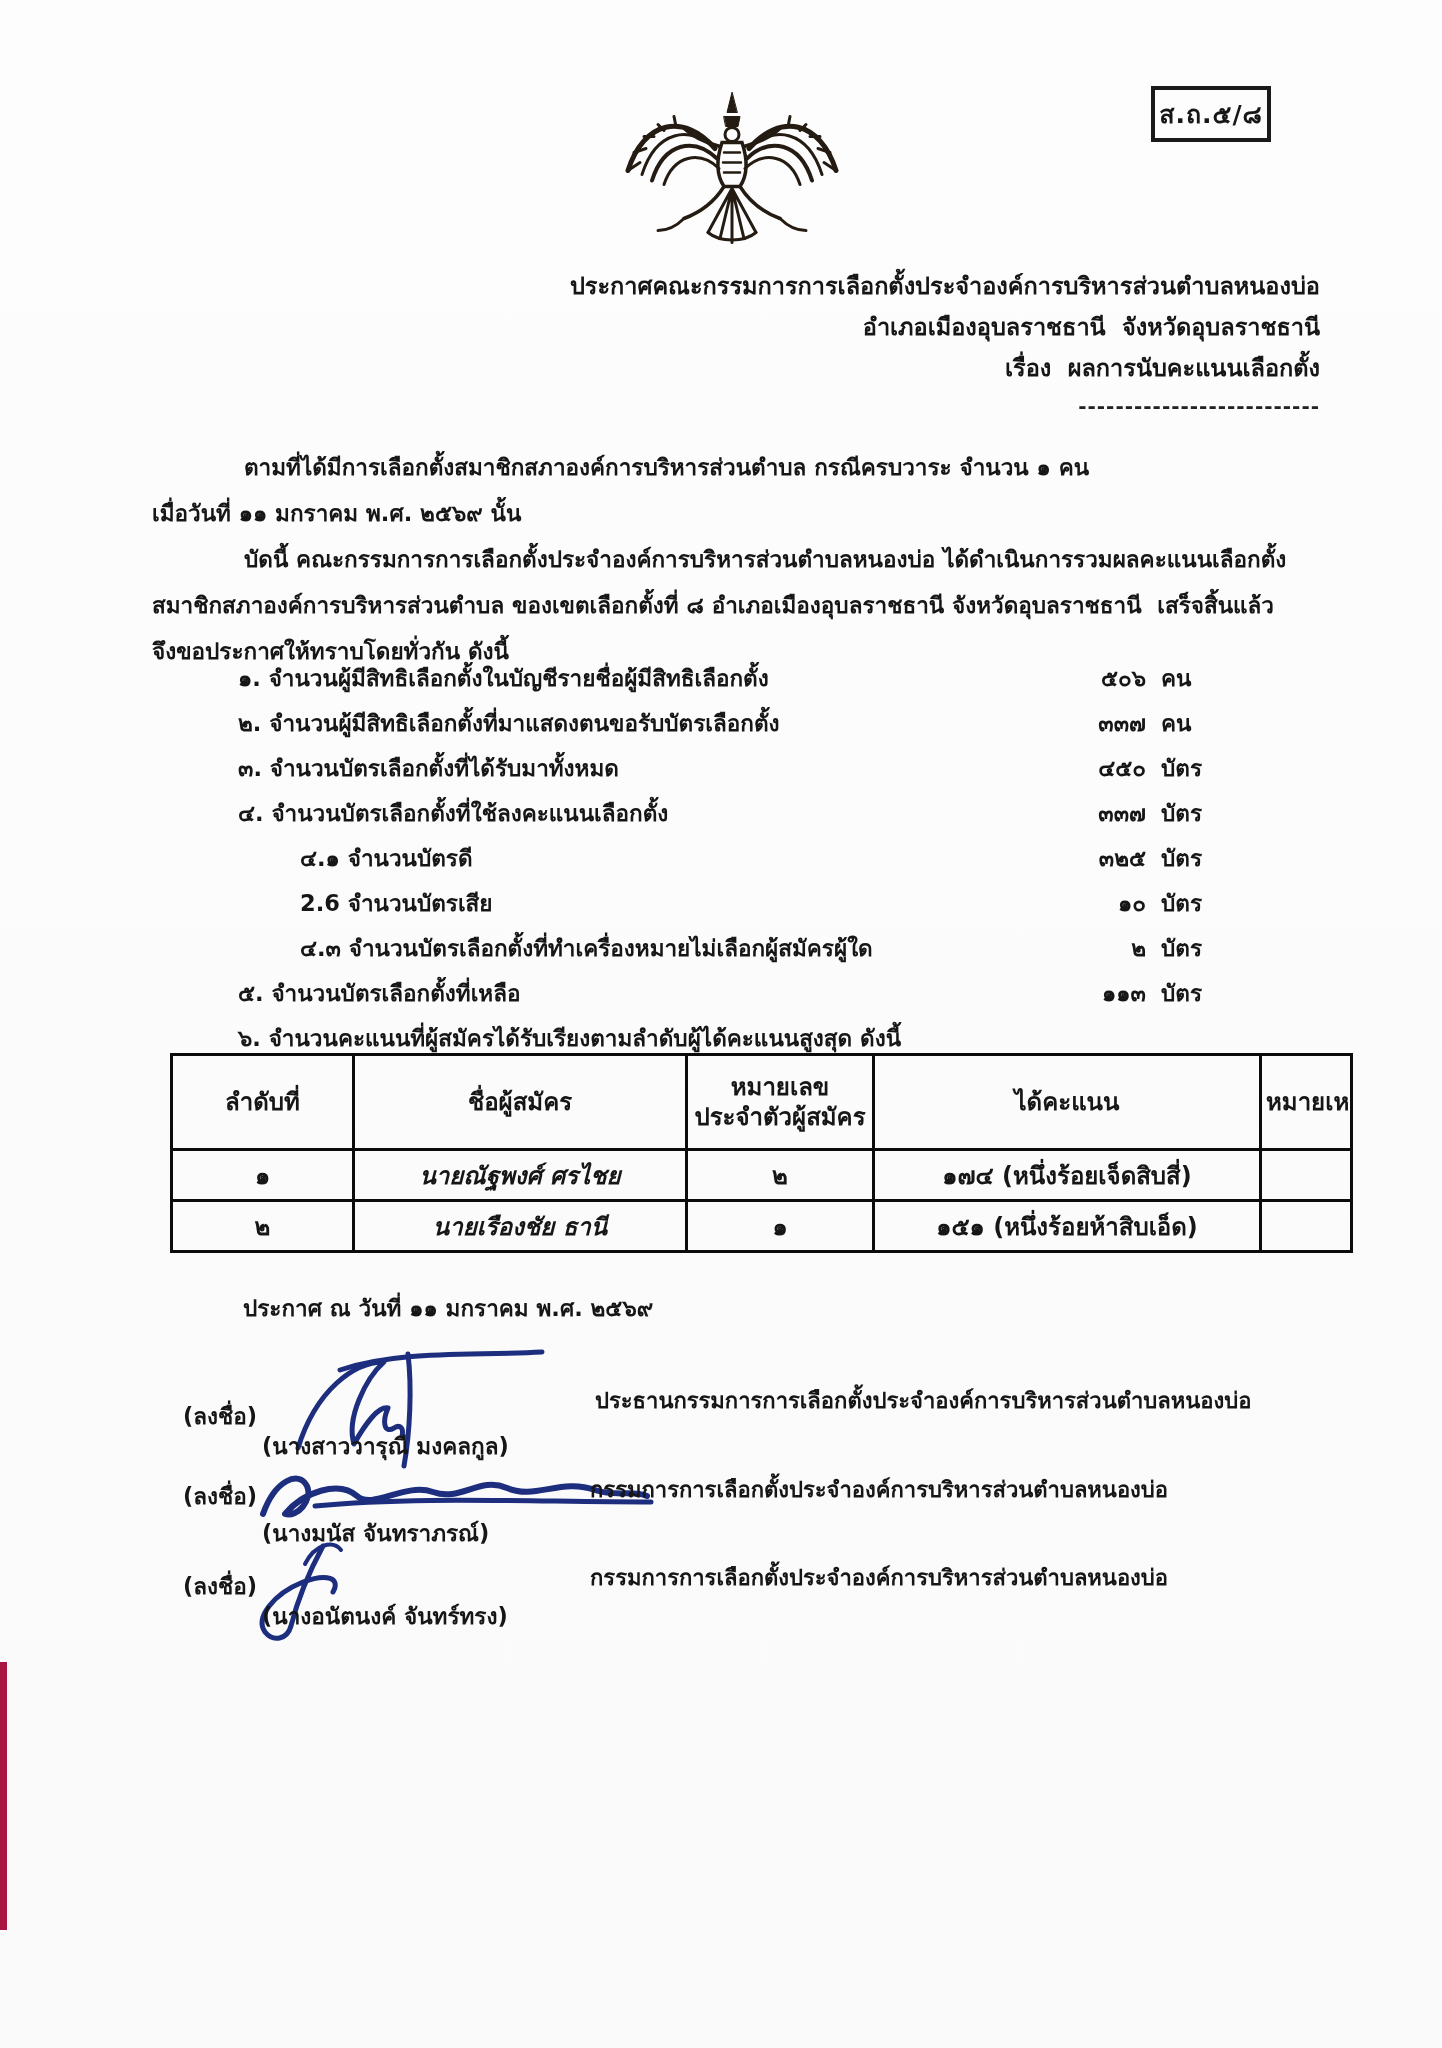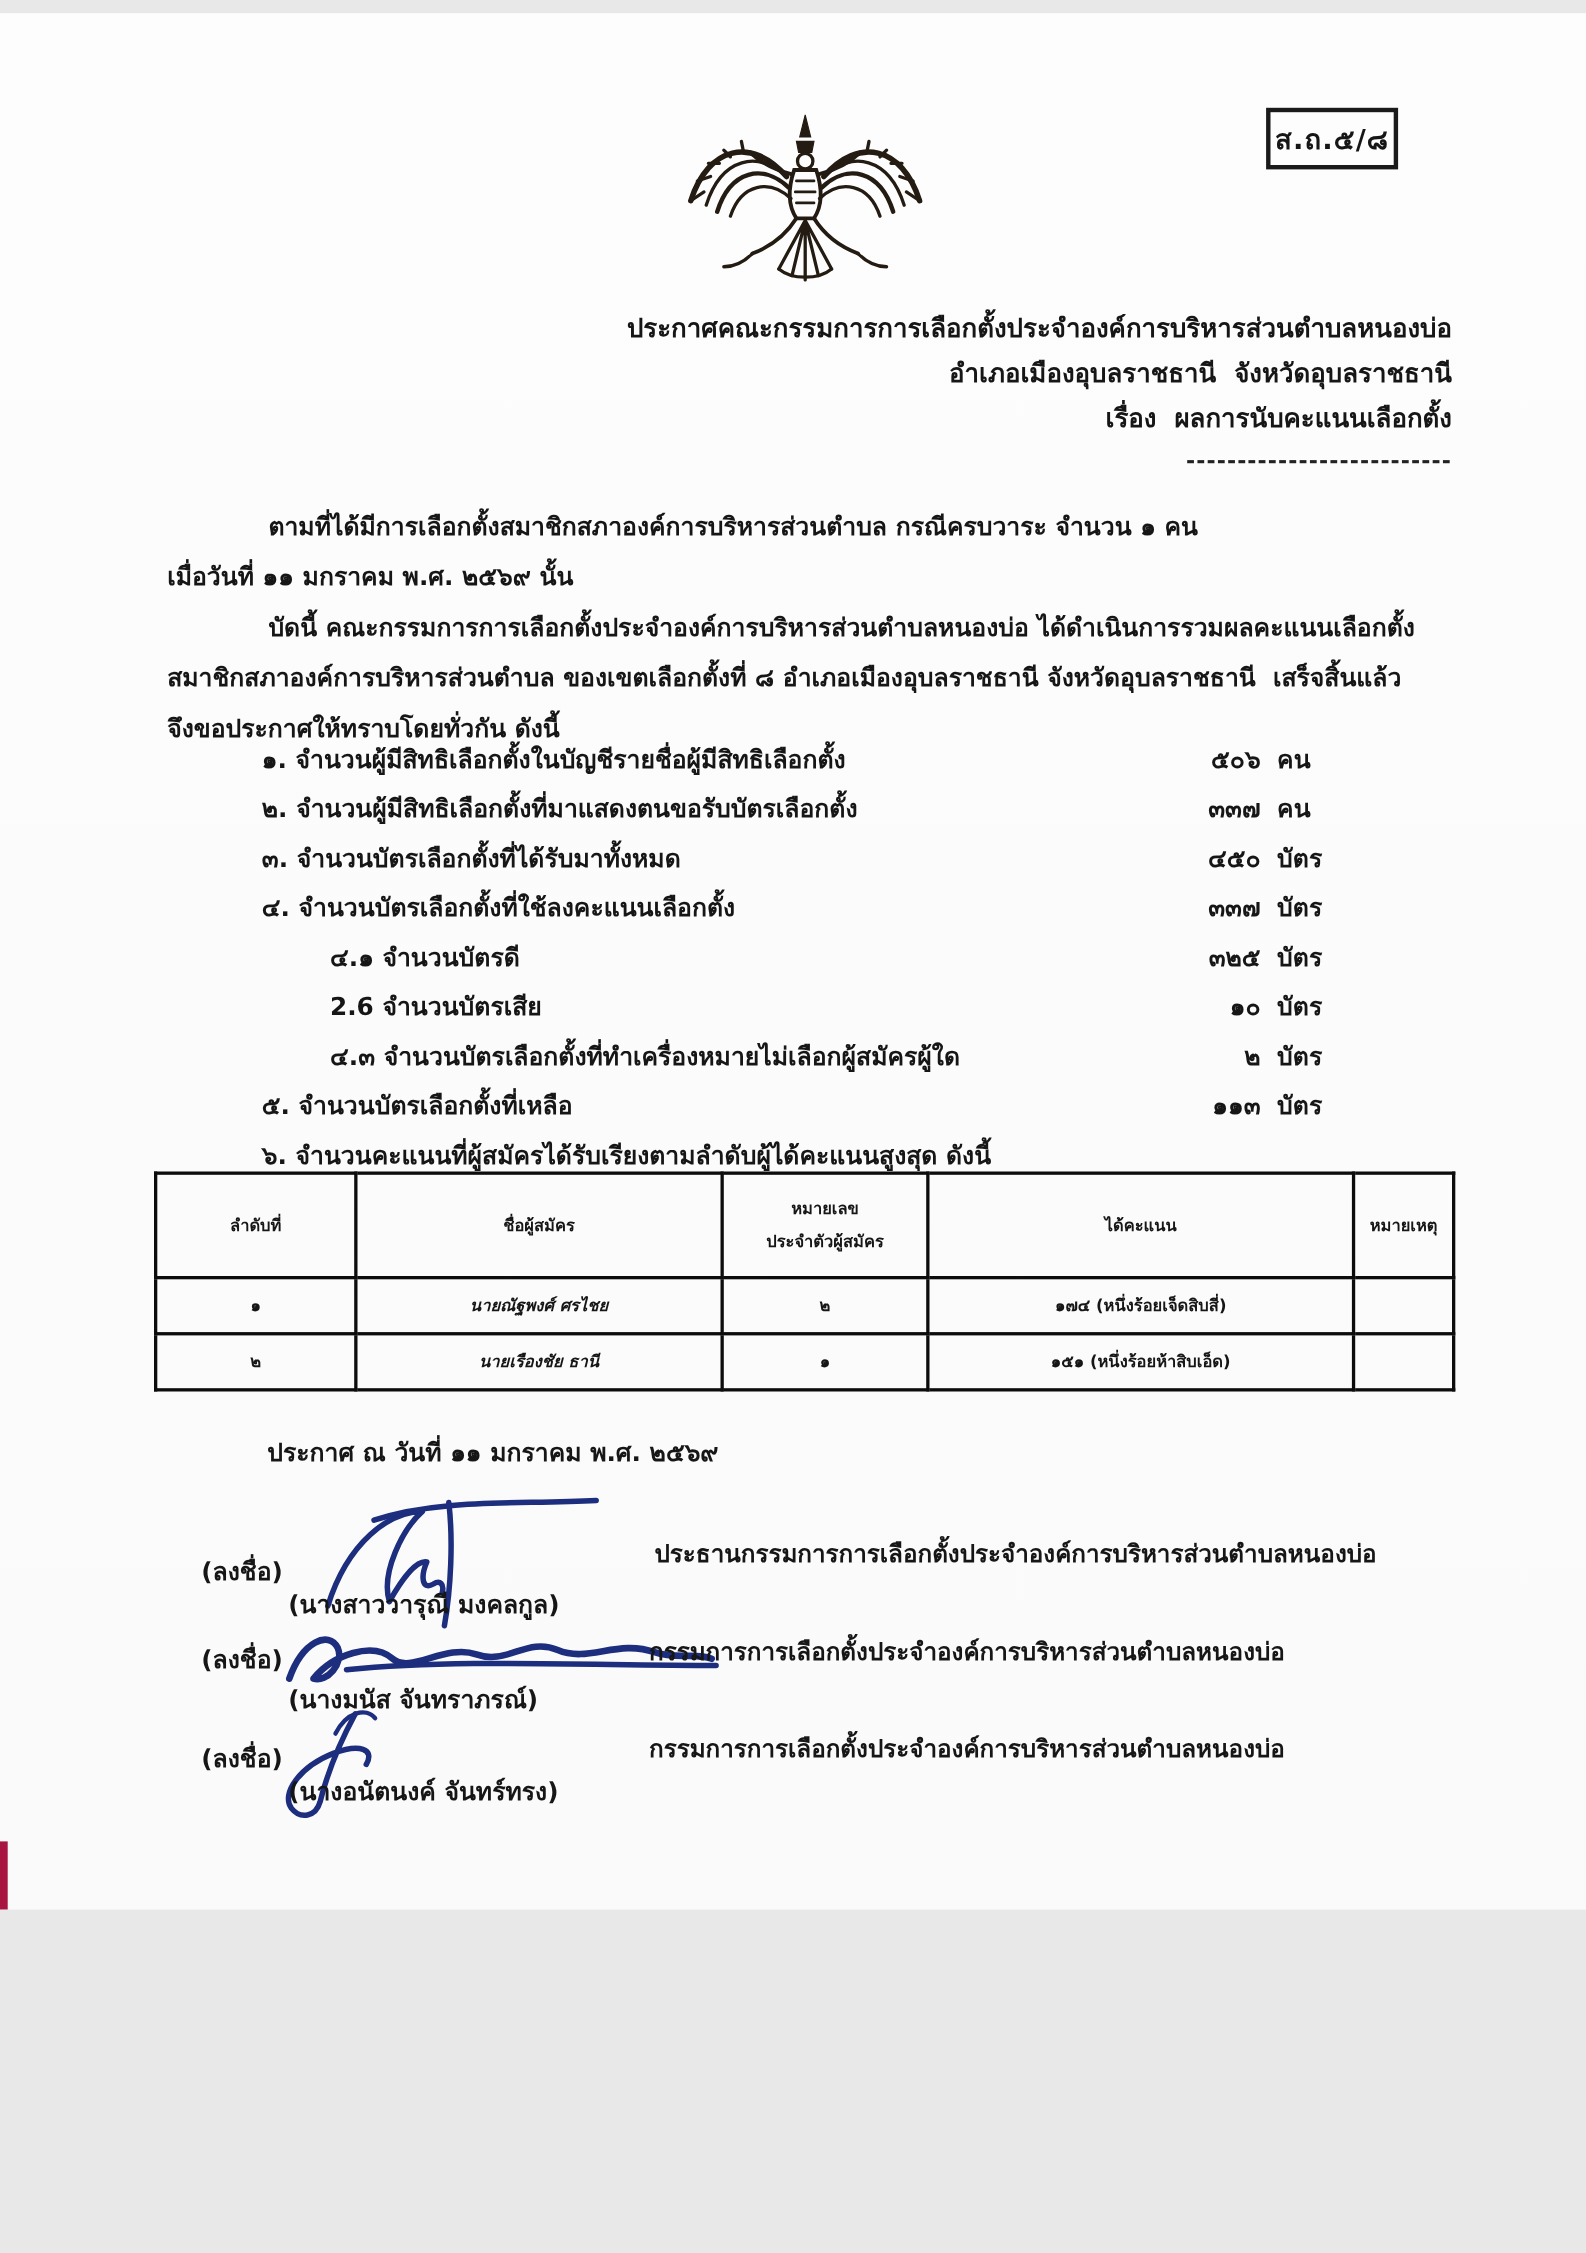--- a/index.html
+++ b/index.html
@@ -2,21 +2,21 @@
 <html style="--text: #161616; --signature-ink: #1c2e7d; --spine-stripe: #a81540;"><head>
 <meta charset="utf-8">
 <style>
   :root{
     --text:#161616;
     --signature-ink:#1c2e7d;
     --spine-stripe:#a81540;
   }
   html,body{margin:0;padding:0;background:#e8e8e8;}
   .page{
-    position:relative;width:1442px;height:1724px;margin:12px auto;
+    position:relative;width:1442px;height:2048px;margin:0 auto;
     background:linear-gradient(180deg,#fdfdfd 0%,#fbfbfb 60%,#fafafa 100%);
     color:var(--text);
     font-family:"DejaVu Sans","Liberation Sans",sans-serif;
     overflow:hidden;
   }
   .abs{position:absolute;}
   .pre{white-space:pre-wrap;}
 
   .form-box{
     left:1151px;top:86px;width:112px;height:48px;
@@ -35,22 +35,22 @@
   .indent{padding-left:92px;}
 
   .stats{left:238px;top:655px;width:987px;font-size:22.5px;font-weight:600;}
   .stat-row{display:flex;align-items:center;height:45px;}
   .stat-row .lbl{flex:1;}
   .stat-row.sub .lbl{padding-left:62px;}
   .stat-val{width:82px;text-align:right;}
   .stat-unit{width:64px;text-align:left;padding-left:15px;}
 
   table.results{
-    position:absolute;left:140px;top:1053px;width:1180px;
-    border-collapse:collapse;font-size:15px;font-weight:600;table-layout:fixed;padding-left:21px;
+    position:absolute;left:170px;top:1053px;width:1180px;
+    border-collapse:collapse;font-size:24px;font-weight:600;table-layout:fixed;padding-left:21px;
   }
   table.results th,table.results td{
     border:3px solid #0c0c0c;text-align:center;padding:0 4px;overflow:hidden;
   }
   table.results th{height:92px;font-weight:700;white-space:pre-line;line-height:30px;}
   table.results td{height:48px;}
   td.cell-name{text-align:left;padding-left:10px;font-style:italic;}
 
   .dateline{left:243px;top:1290px;font-size:22.5px;font-weight:600;}
 

